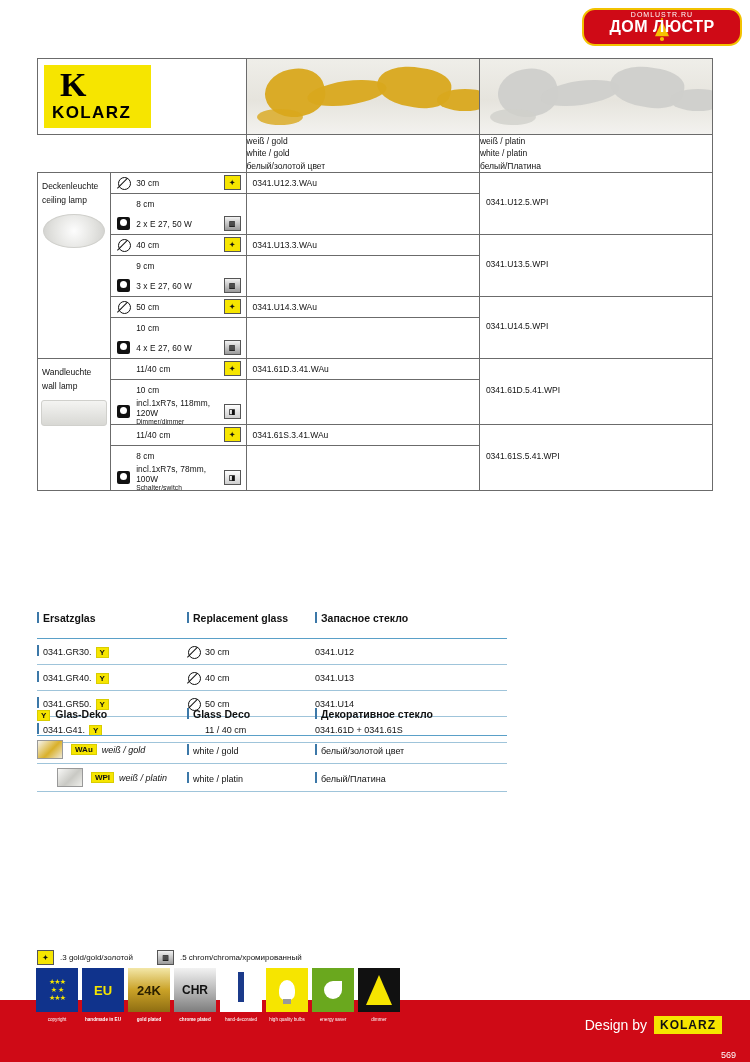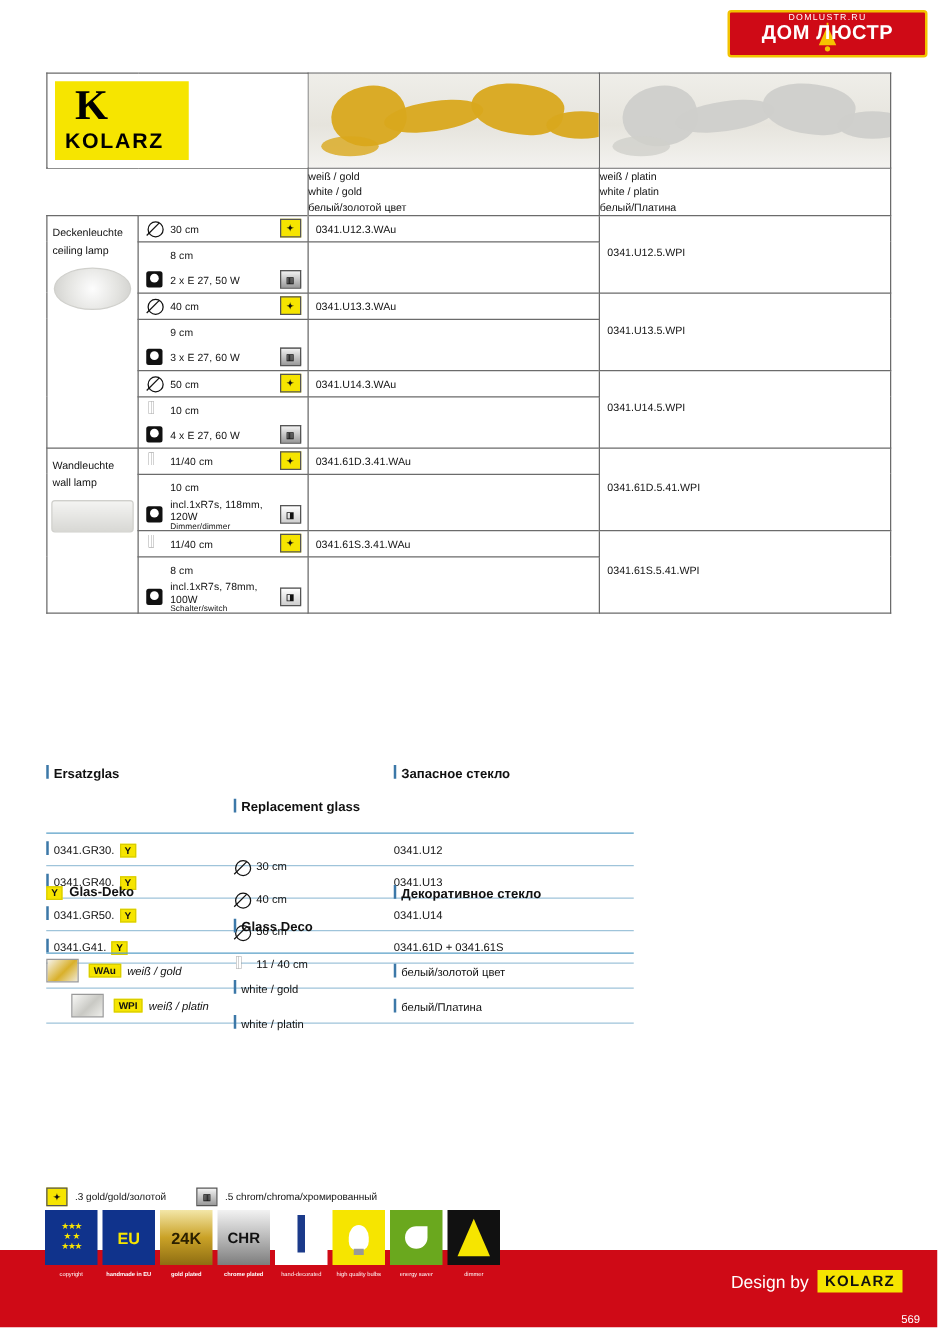--- a/index.html
+++ b/index.html
@@ -11,21 +11,21 @@
     font-size:9px;
     color:#111;
     overflow:hidden;
   }
   
   .watermark {
     position:absolute; top:8px; right:8px;
     width:160px; height:38px;
     background:#cf0a16;
     border:2px solid #f2c200;
-    border-radius:3px;
+    border-radius:13px;
     display:flex; align-items:center; justify-content:center;
     overflow:hidden;
   }
   .watermark .wm-text {
     color:#ffffff; font-weight:bold; font-size:16px; letter-spacing:0.5px;
     font-family:"Liberation Sans", sans-serif;
     z-index:2;
   }
   .watermark .wm-sub {
     position:absolute; top:1px; left:50%; transform:translateX(-50%);
@@ -128,21 +128,21 @@
   .badge .bdot { font-size:7px; font-weight:bold; }
 
   .code-cell { width:254px; padding:0; }
   .code-row { height:20px; line-height:20px; padding-left:6px; font-size:8.5px; }
   .hline { border-top:1px solid #6b6b6b !important; }
 
   
   .rep-wrap { position:absolute; left:37px; top:612px; width:470px; }
   .rep-head { display:flex; border-bottom:1px solid #5aa0c8; padding-bottom:14px; }
   .rep-head div { font-size:10.5px; font-weight:bold; }
-  .c1 { width:150px; } .c2 { width:128px;margin-top:27px; } .c3 { width:180px; }
+  .c1 { width:150px; } .c2 { width:128px; } .c3 { width:180px; }
   .bar { display:inline-block; width:2px; height:11px; background:#3c78a8; margin-right:4px; vertical-align:-1px;}
   .rep-row {
     display:flex; align-items:center; height:26px;
     border-bottom:1px solid #9fc4da; font-size:9px;
   }
   .ytag { display:inline-block; background:#f6e500; color:#111; font-weight:bold;
           font-size:8px; padding:0 3px; margin-left:4px; border:1px solid #d9cd00;}
   .dim-ico { display:inline-flex; align-items:center; gap:5px; }
 
   

